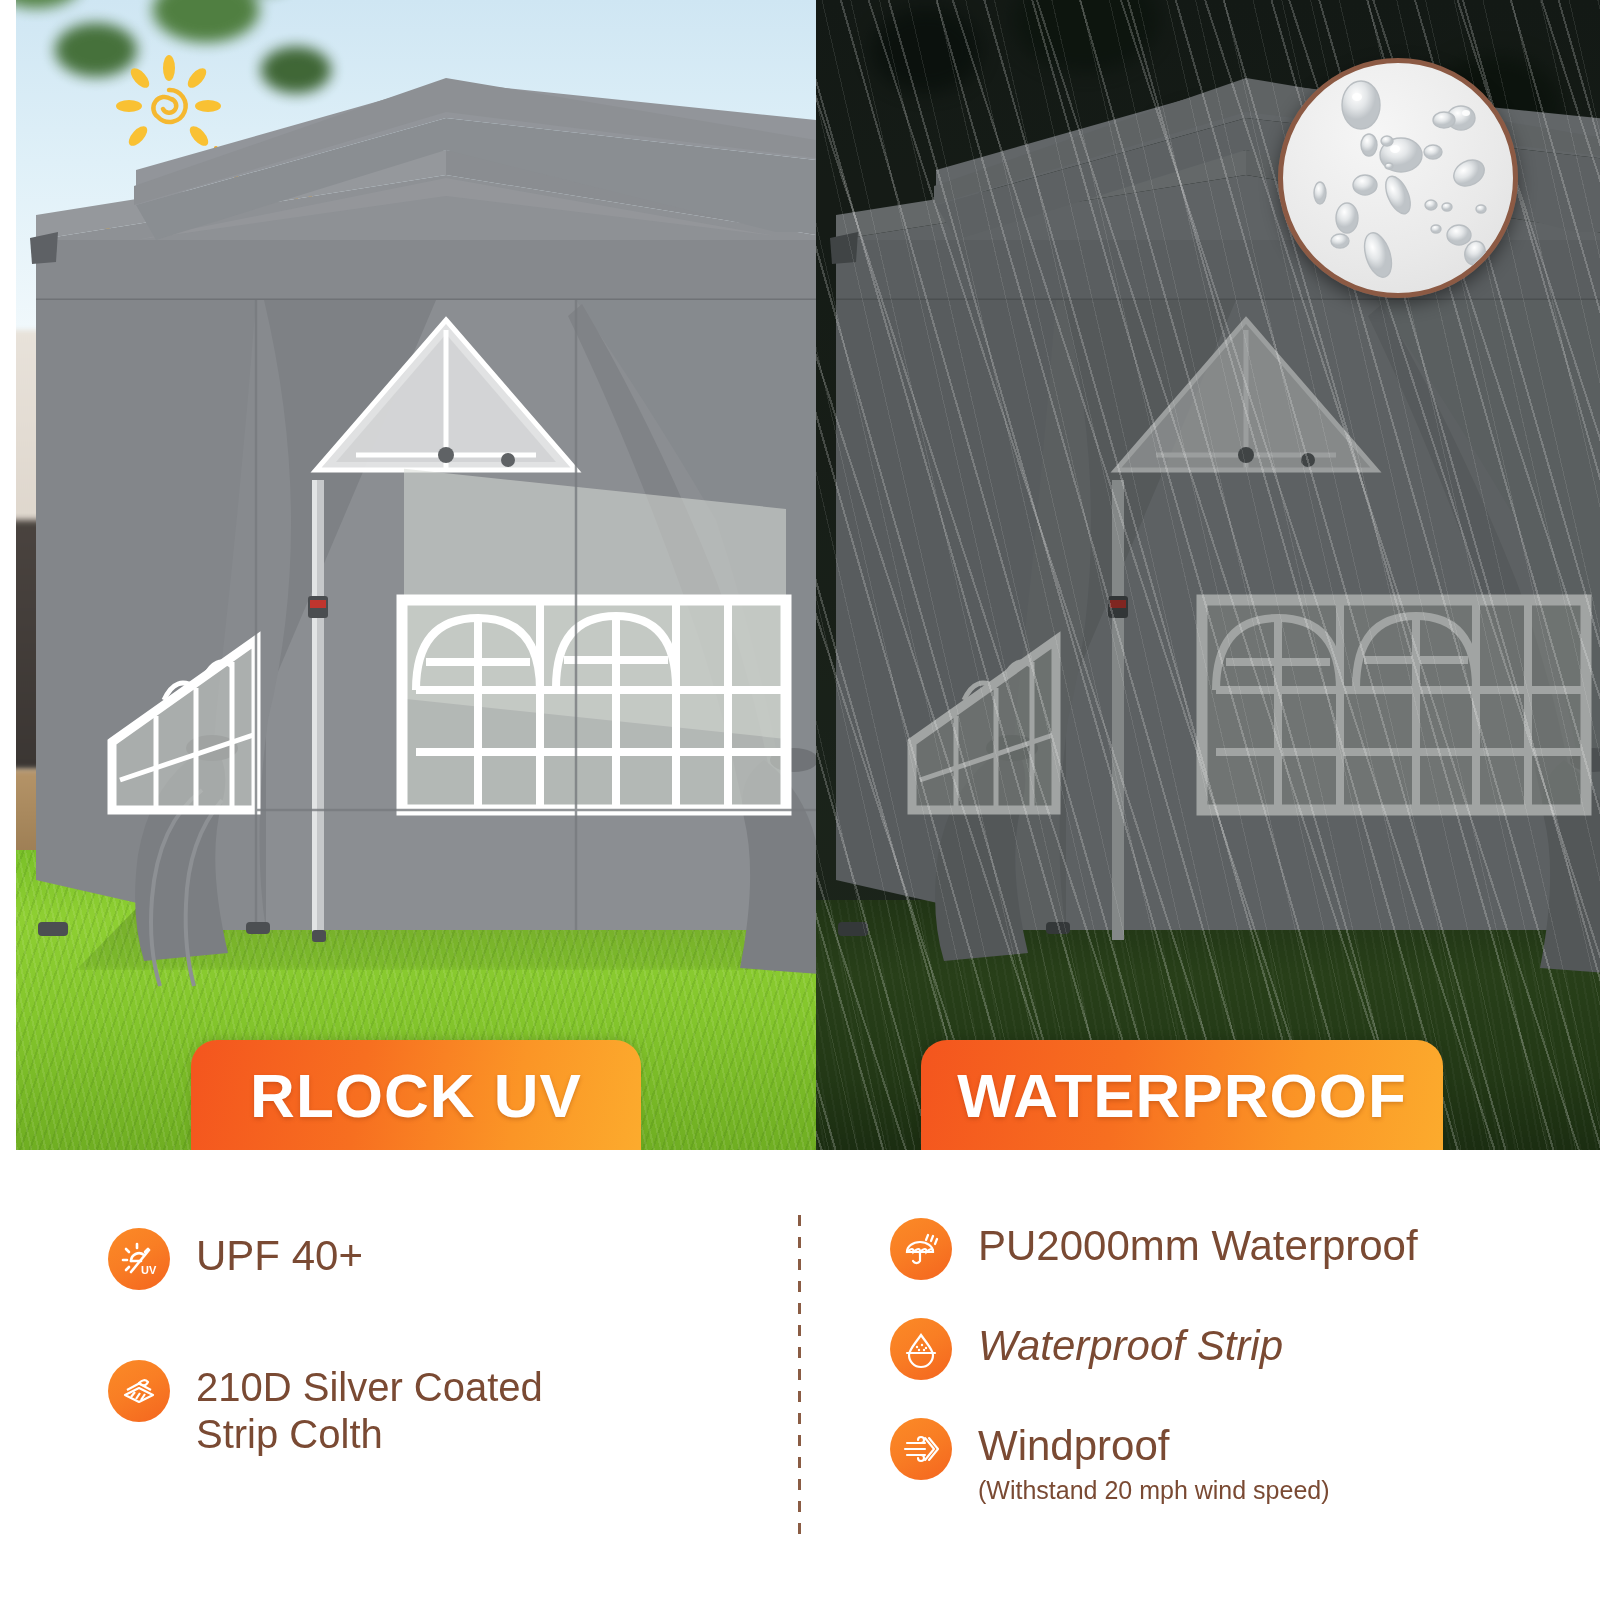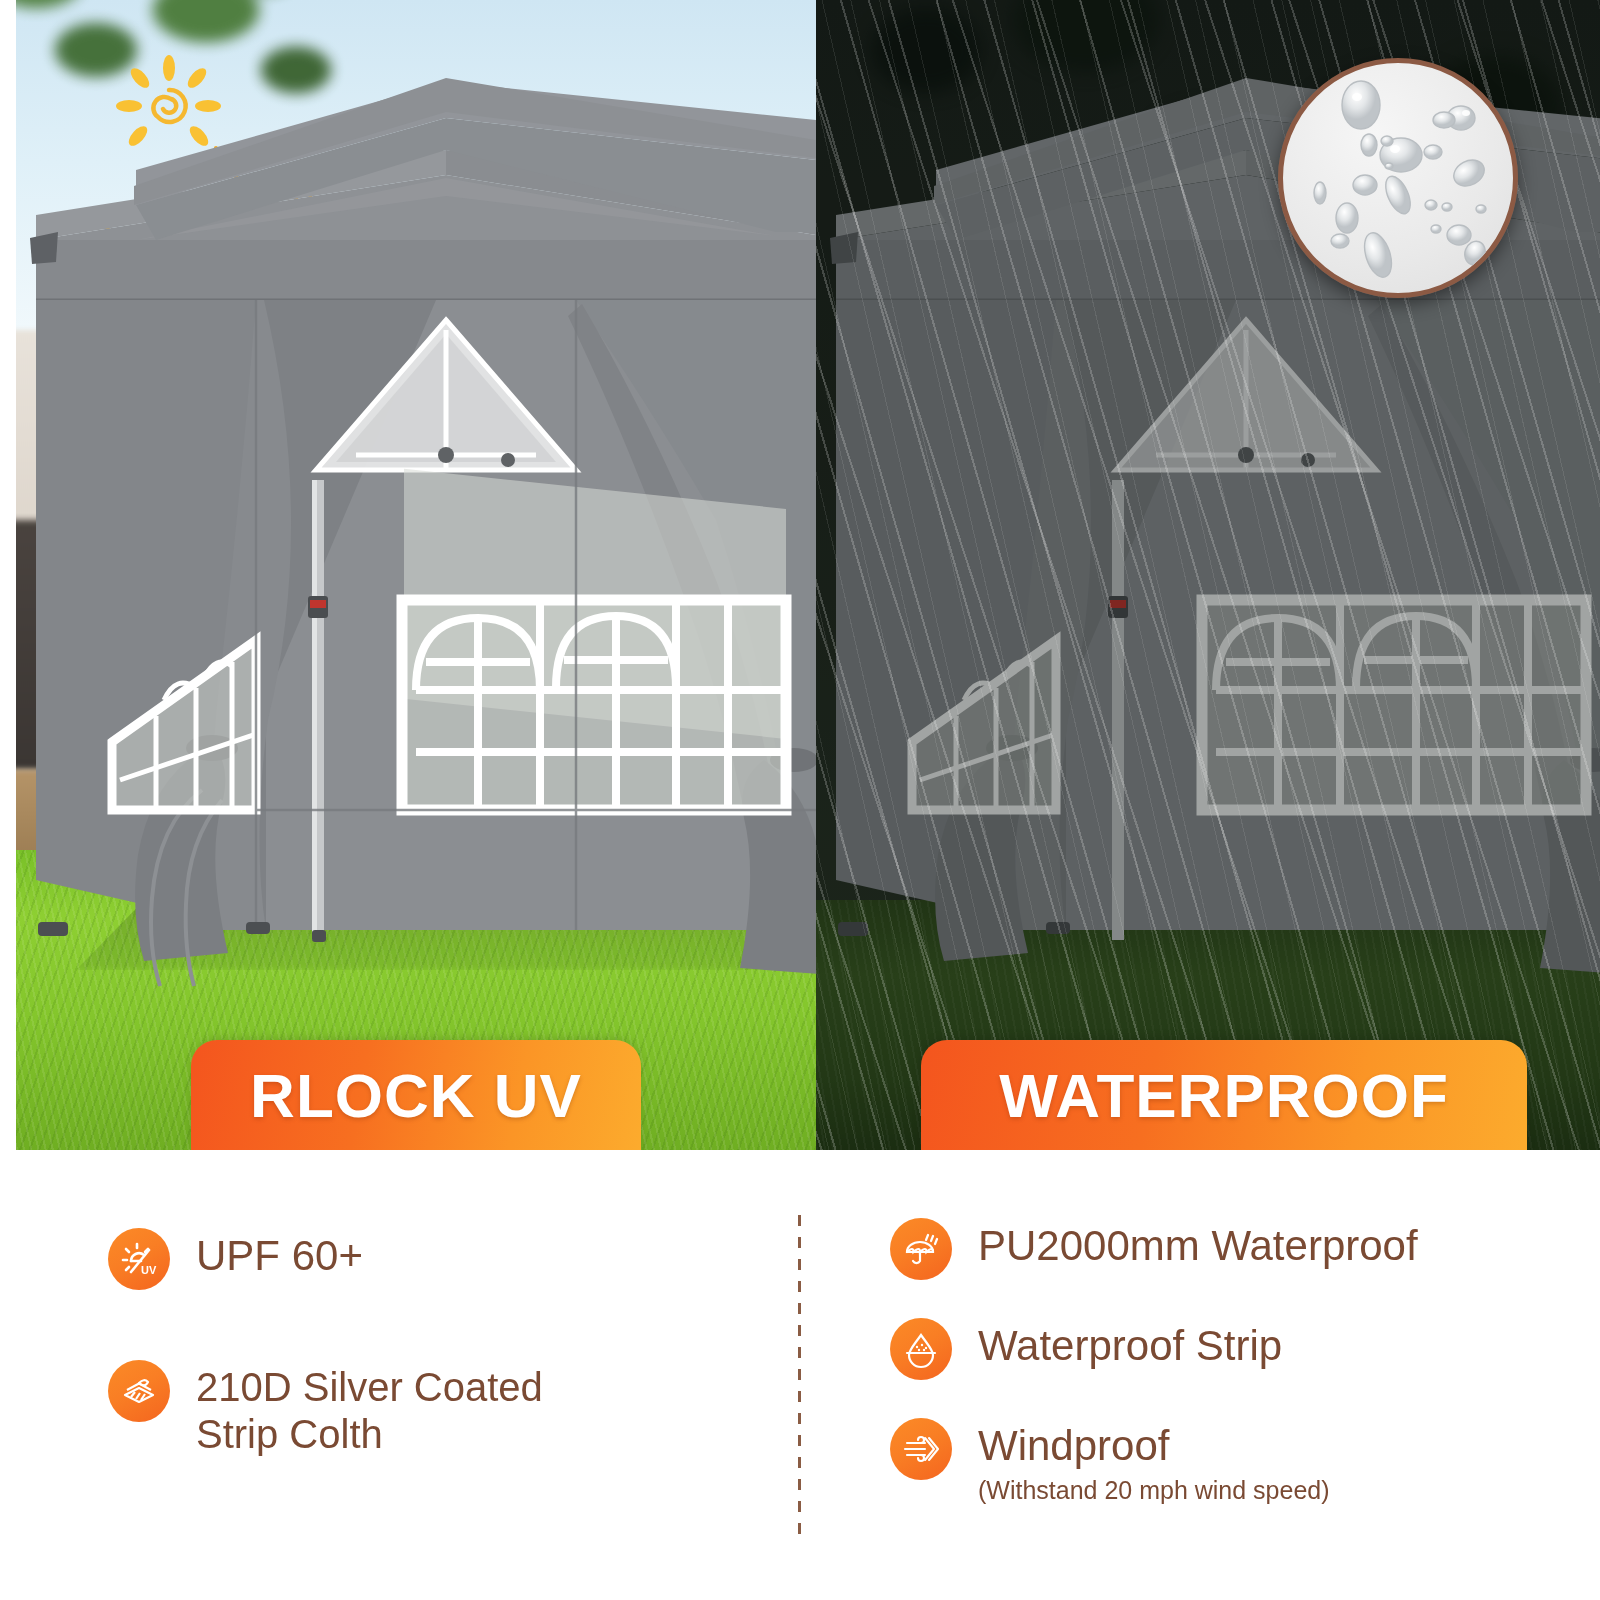--- a/index.html
+++ b/index.html
@@ -145,21 +145,21 @@
     position:absolute; bottom:0; height:110px; border-radius:26px 26px 0 0;
     background:linear-gradient(100deg,#f4551e 0%,#f76f20 38%,#fb9526 72%,#fcab2d 100%);
     display:flex; align-items:center; justify-content:center;
     box-shadow:0 -2px 10px rgba(0,0,0,.13);
   }
   .banner span {
     color:#fff; font-weight:700; font-size:62px; letter-spacing:1px;
     text-shadow:0 2px 4px rgba(120,40,0,.28); white-space:nowrap;
   }
   .banner-uv   { left:175px; width:450px; }
-  .banner-wp   { left:905px; width:606px; }
+  .banner-wp   { left:905px; width:522px; }
 
   
   .features { position:absolute; left:0; top:1150px; width:1520px; height:450px; background:#fff; }
   .divider {
     position:absolute; left:798px; top:65px; width:3px; height:330px;
     background:repeating-linear-gradient(180deg,#8a5c44 0 11px, transparent 11px 22px);
   }
   .col { position:absolute; top:0; }
   .col-left  { left:108px; width:660px; }
   .col-right { left:890px; width:660px; }
@@ -515,21 +515,21 @@
               <line x1="18" y1="5" x2="18" y2="9"></line>
               <line x1="7" y1="10" x2="10" y2="13"></line>
               <line x1="4" y1="21" x2="8" y2="21"></line>
               <line x1="7" y1="31" x2="10" y2="28"></line>
               <line x1="29" y1="10" x2="26" y2="13"></line>
               <path d="M30 11 L12 33"></path>
             </g>
             <text x="22" y="35" font-family="Liberation Sans, sans-serif" font-size="11" font-weight="700" fill="#fff">UV</text>
           </svg>
         </div>
-        <div class="feat-text">UPF 60+</div>
+        <div class="feat-text">UPF 40+</div>
       </div>
 
       <div class="feat">
         <div class="feat-icon">
           <svg width="40" height="40" viewBox="0 0 40 40">
             <g stroke="#fff" stroke-width="2.2" fill="none" stroke-linejoin="round">
               <path d="M6 24 L20 17 L34 24 L20 31 Z"></path>
               <path d="M8 19 L20 12.5 L32 19"></path>
               <path d="M12 26 L16 21 M17 28 L21 22 M22 29 L26 23"></path>
               <path d="M20 12 q5 -5 9 -1 q-3 6 -9 1z"></path>
@@ -554,21 +554,21 @@
               <path d="M6 23 q6.5 -6 6.5 0 q6.5 -6 6.5 0 q6.5 -6 6.5 0 q6.5 -6 6.5 0"></path>
               <line x1="27" y1="6" x2="25" y2="11"></line>
               <line x1="32" y1="7" x2="30" y2="12"></line>
               <line x1="36" y1="10" x2="34" y2="15"></line>
             </g>
           </svg>
         </div>
         <div class="feat-text">PU2000mm Waterproof</div>
       </div>
 
-      <div class="feat" style="margin-bottom:38px;">
+      <div class="feat" style="margin-bottom:38px;font-style:italic;">
         <div class="feat-icon">
           <svg width="40" height="40" viewBox="0 0 40 40">
             <g stroke="#fff" stroke-width="2.2" fill="none" stroke-linecap="round">
               <path d="M20 6 C13 16 8 21 8 26 a12 12 0 0 0 24 0 C32 21 27 16 20 6 Z"></path>
               <line x1="6" y1="24" x2="34" y2="24"></line>
             </g>
             <g fill="#fff">
               <circle cx="16" cy="18" r="1.2"></circle>
                 <circle cx="21" cy="16" r="1.2"></circle>
               <circle cx="25" cy="19" r="1.2"></circle>

